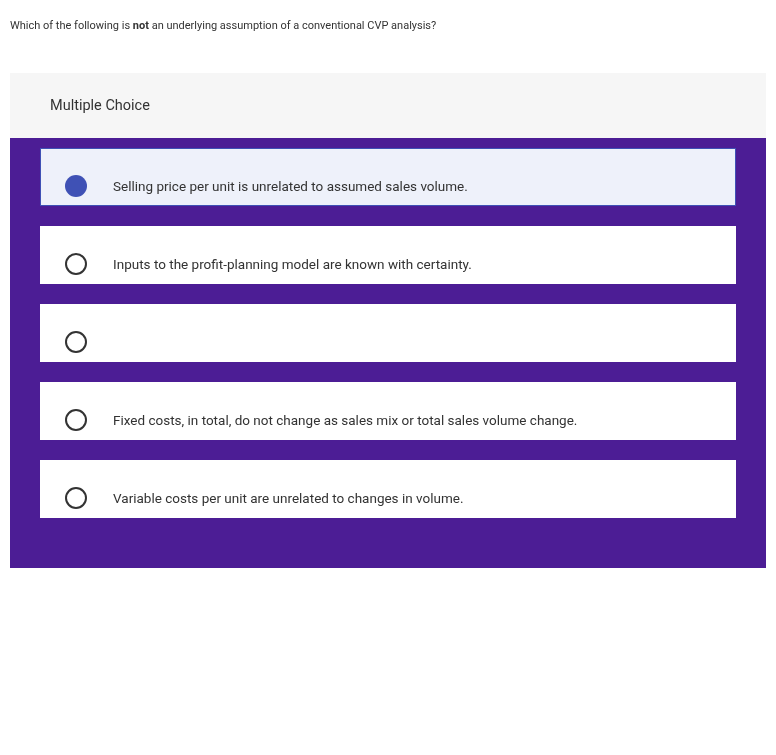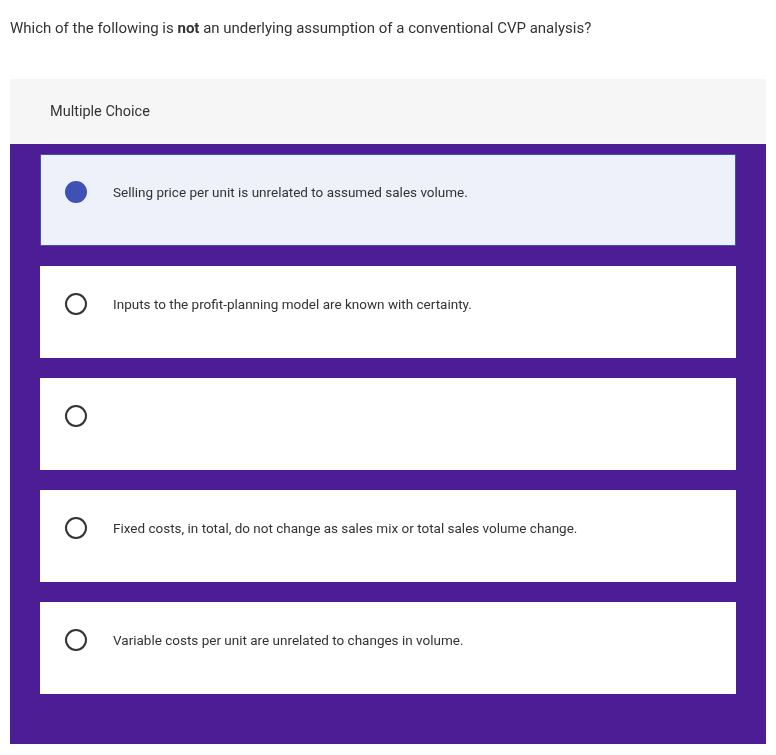--- a/index.html
+++ b/index.html
@@ -9,21 +9,21 @@
     }
     body {
       font-family: -apple-system, BlinkMacSystemFont, "Segoe UI", Roboto, Helvetica, Arial, sans-serif;
       background: #ffffff;
       width: 776px;
       height: 755px;
       color: #333;
     }
     .question-text {
       padding: 18px 0 10px 10px;
-      font-size: 15px;
+      font-size: 11px;
       color: #333;
       line-height: 1.4;
     }
     .question-text b {
       font-weight: 700;
     }
     .mc-panel {
       margin: 30px 10px 10px 10px;
       background: #4c1d95;
       padding-bottom: 30px;
@@ -33,21 +33,21 @@
       font-size: 14.5px;
       color: #333;
       background: #f6f6f6;
     }
     .options {
       padding: 10px 30px 0 30px;
     }
     .option {
       background: #ffffff;
       border: 1px solid #ffffff;
-      padding: 26px 20px 42px 24px;
+      padding: 26px 20px 8px 24px;
       margin-bottom: 20px;
       display: flex;
       align-items: center;
       gap: 26px;
       cursor: pointer;
     }
     .option.selected {
       background: #eef1fa;
       border: 1px solid #3f51b5;
     }

